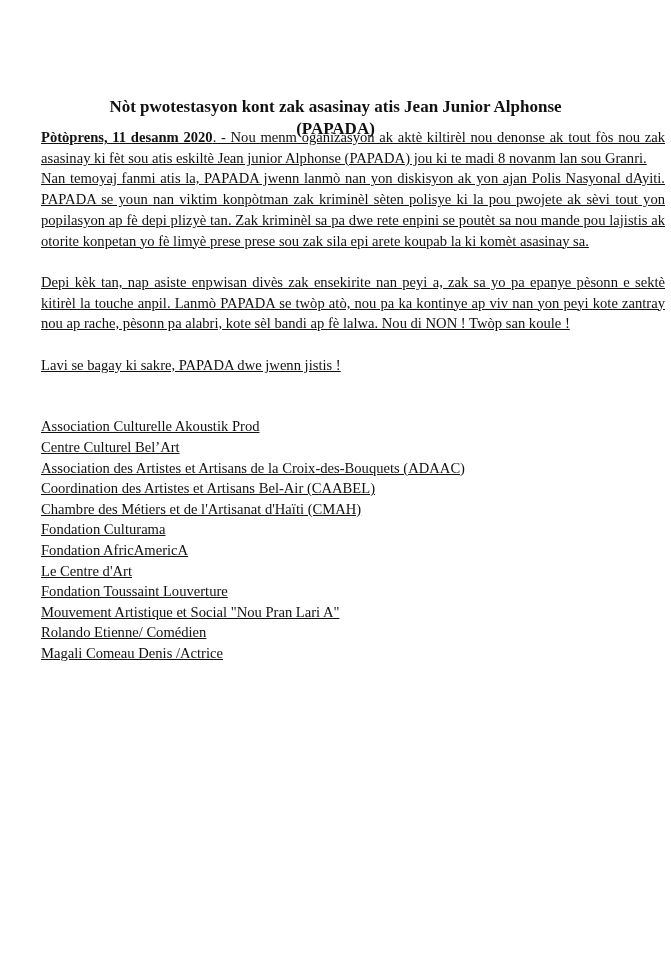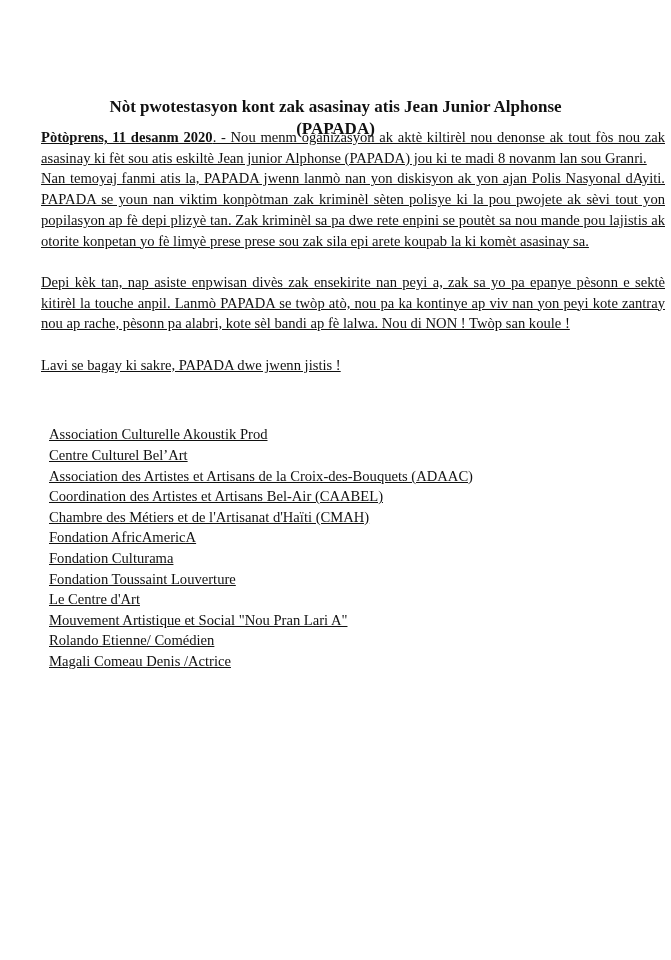--- a/index.html
+++ b/index.html
@@ -12,21 +12,21 @@
     position: absolute; left: 0; top: 96px; width: 671px;
     text-align: center; font-weight: bold; font-size: 17px; line-height: 22px;
   }
   .body {
     position: absolute; left: 41px; top: 127px; width: 624px;
     font-size: 14.6px; line-height: 20.7px; text-align: justify; text-decoration: underline;
   }
   .body p { margin: 0; }
   .gap { height: 20.7px; }
   .gap2 { height: 41px; }
-  .list { margin: 8px; padding: 0; list-style: none; }
+  .list { margin: 0; padding: 0; list-style: none; }
   .list li { line-height: 20.6px; }
   b { font-weight: bold; }
 </style>
 </head>
 <body>
 
 <div class="page">
   <div class="title">
     <div>Nòt pwotestasyon kont zak asasinay atis Jean Junior Alphonse</div>
     <div>(PAPADA)</div>
@@ -39,22 +39,22 @@
     <p>Depi kèk tan,  nap asiste enpwisan divès zak ensekirite nan peyi a, zak sa yo pa epanye pèsonn e sektè kitirèl la touche anpil. Lanmò PAPADA se twòp atò, nou pa ka kontinye ap viv nan yon peyi kote zantray nou ap rache, pèsonn pa alabri, kote sèl bandi ap fè lalwa. Nou di NON ! Twòp san koule !</p>
     <div class="gap"></div>
     <p>Lavi se bagay ki sakre, PAPADA dwe jwenn jistis !</p>
     <div class="gap2"></div>
     <ul class="list">
       <li>Association Culturelle Akoustik Prod</li>
       <li>Centre Culturel Bel’Art</li>
       <li>Association des Artistes et Artisans de la Croix-des-Bouquets (ADAAC)</li>
       <li>Coordination des Artistes et Artisans Bel-Air (CAABEL)</li>
       <li>Chambre des Métiers et de l'Artisanat d'Haïti (CMAH)</li>
+      <li>Fondation Culturama</li>
       <li>Fondation AfricAmericA</li>
-      <li>Fondation Culturama</li>
+      <li>Le Centre d'Art</li>
       <li>Fondation Toussaint Louverture</li>
-      <li>Le Centre d'Art</li>
       <li>Mouvement Artistique et Social "Nou Pran Lari A"</li>
       <li>Rolando Etienne/ Comédien</li>
       <li>Magali Comeau Denis /Actrice</li>
     </ul>
   </div>
 </div>
 
 </body></html>

